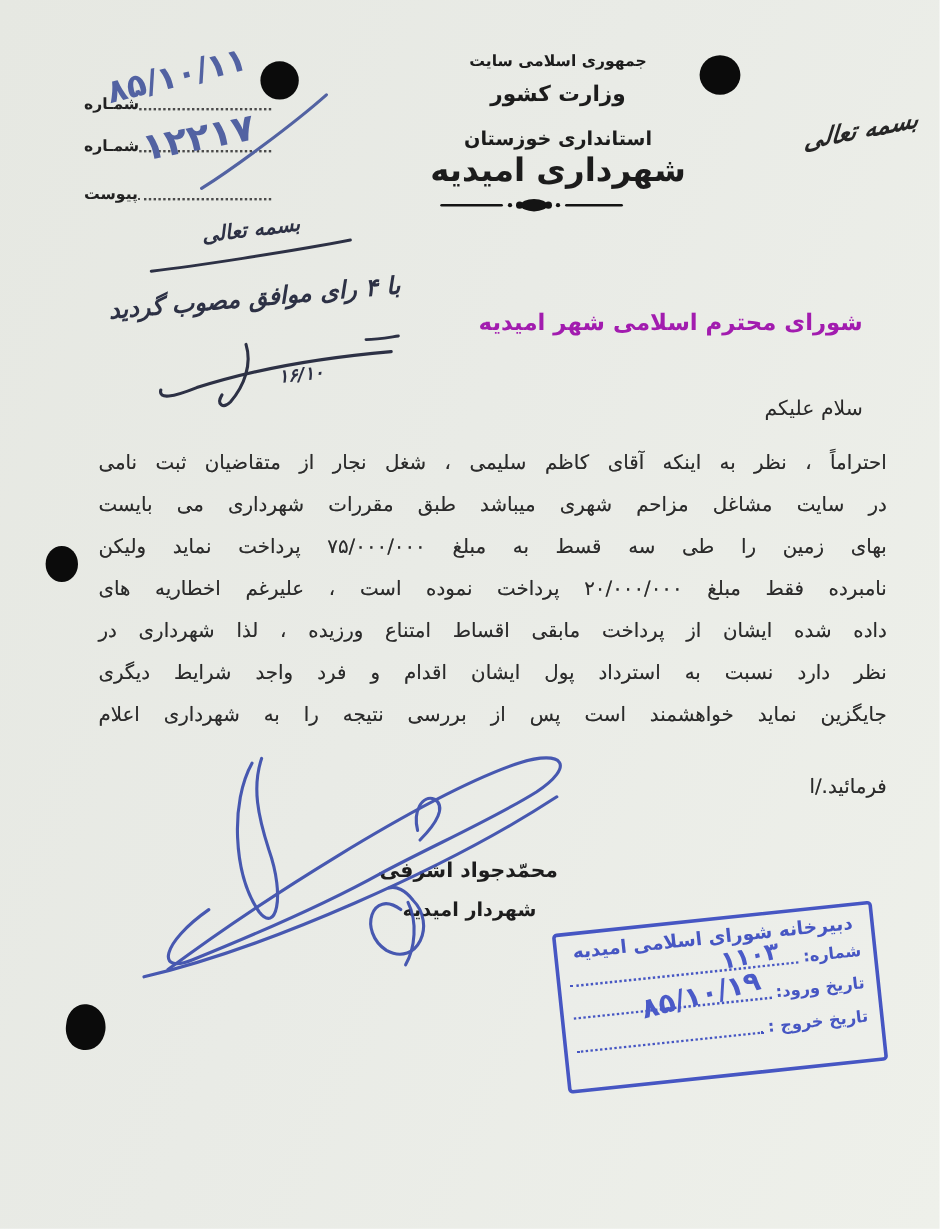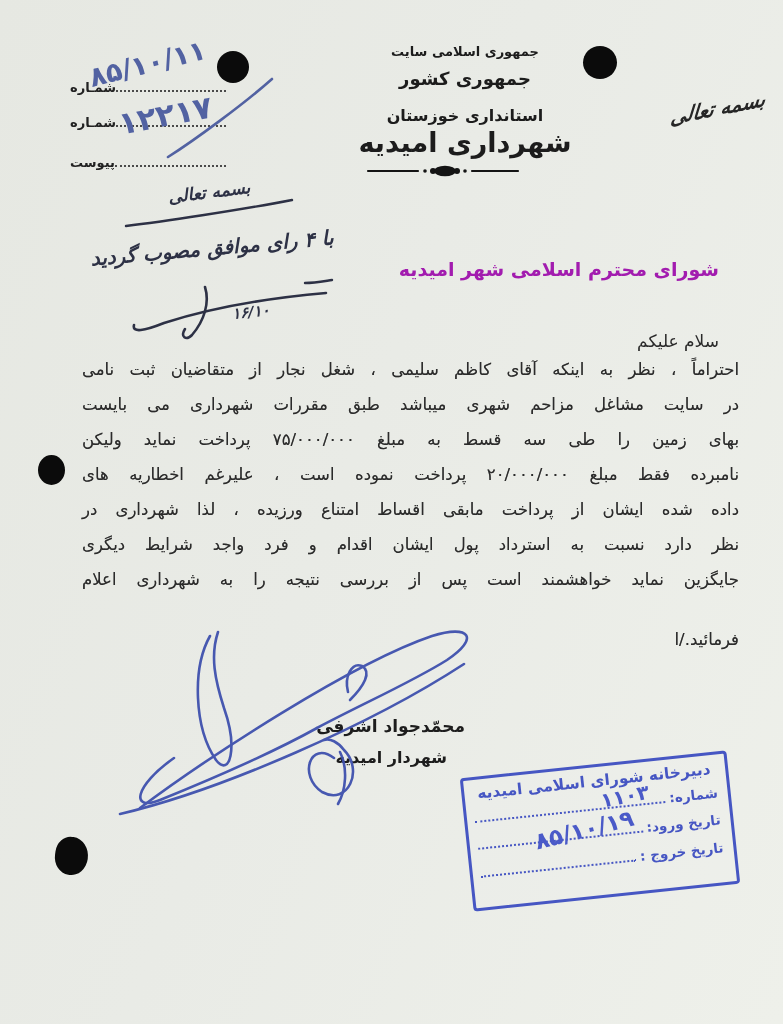--- a/index.html
+++ b/index.html
@@ -37,21 +37,21 @@
 
   
   .note-ink{color:#2d3145;font-weight:bold;font-style:italic;}
   .a-besmeleh{left:168px;top:182px;font-size:17px;transform:rotate(-7deg);letter-spacing:1px;}
   .a-note{left:62px;top:236px;width:300px;font-size:20px;transform:rotate(-5deg);text-align:center;letter-spacing:1px;}
   .a-datemark{left:232px;top:303px;font-size:15px;transform:rotate(-6deg);letter-spacing:2px;}
 
   
   .addressee{right:64px;top:258px;font-size:19px;font-weight:bold;color:#a21caf;}
   .salutation{right:64px;top:331px;font-size:17px;color:#2a2a2a;}
-  .body-block{right:44px;top:352px;width:657px;}
+  .body-block{right:44px;top:368px;width:657px;}
   .body-line{direction:rtl;font-size:16.5px;line-height:35px;color:#2b2b2b;
     text-align:justify;text-align-last:justify;white-space:normal;
     text-shadow:0 0 .5px rgba(20,20,20,.45);}
   .body-line.last{text-align:right;text-align-last:right;margin-top:25px;}
 
   
   .sig-name{right:318px;top:716px;font-size:17px;font-weight:bold;color:#1d1d1d;margin-left:10px;}
   .sig-title{right:336px;top:748px;font-size:16px;font-weight:bold;color:#1d1d1d;}
 
   
@@ -72,21 +72,21 @@
 </head>
 <body>
 
 <div class="hole" style="left:217px;top:51px;width:32px;height:32px;"></div>
 <div class="hole" style="left:583px;top:46px;width:34px;height:33px;"></div>
 <div class="hole" style="left:38px;top:455px;width:27px;height:30px;"></div>
 <div class="hole" style="left:55px;top:837px;width:33px;height:38px;border-radius:46% 54% 50% 50%;transform:rotate(8deg);"></div>
 
 <div class="abs hdr rtl">
   <div class="hdr-country">جمهوری اسلامی سایت</div>
-  <div class="hdr-ministry">جمهوری کشور</div>
+  <div class="hdr-ministry">وزارت کشور</div>
   <div class="hdr-province">استانداری خوزستان</div>
   <div class="hdr-muni">شهرداری امیدیه</div>
 </div>
 <svg class="ornament" width="150" height="14" viewBox="0 0 150 14">
   <path d="M0 7 H50" stroke="#141414" stroke-width="2.2" stroke-linecap="round"></path>
   <circle cx="57" cy="7" r="1.8" fill="#141414"></circle>
   <circle cx="65" cy="7" r="3" fill="#141414"></circle>
   <ellipse cx="77" cy="7" rx="11" ry="5.2" fill="#141414"></ellipse>
   <circle cx="89" cy="7" r="3" fill="#141414"></circle>
   <circle cx="97" cy="7" r="1.8" fill="#141414"></circle>

